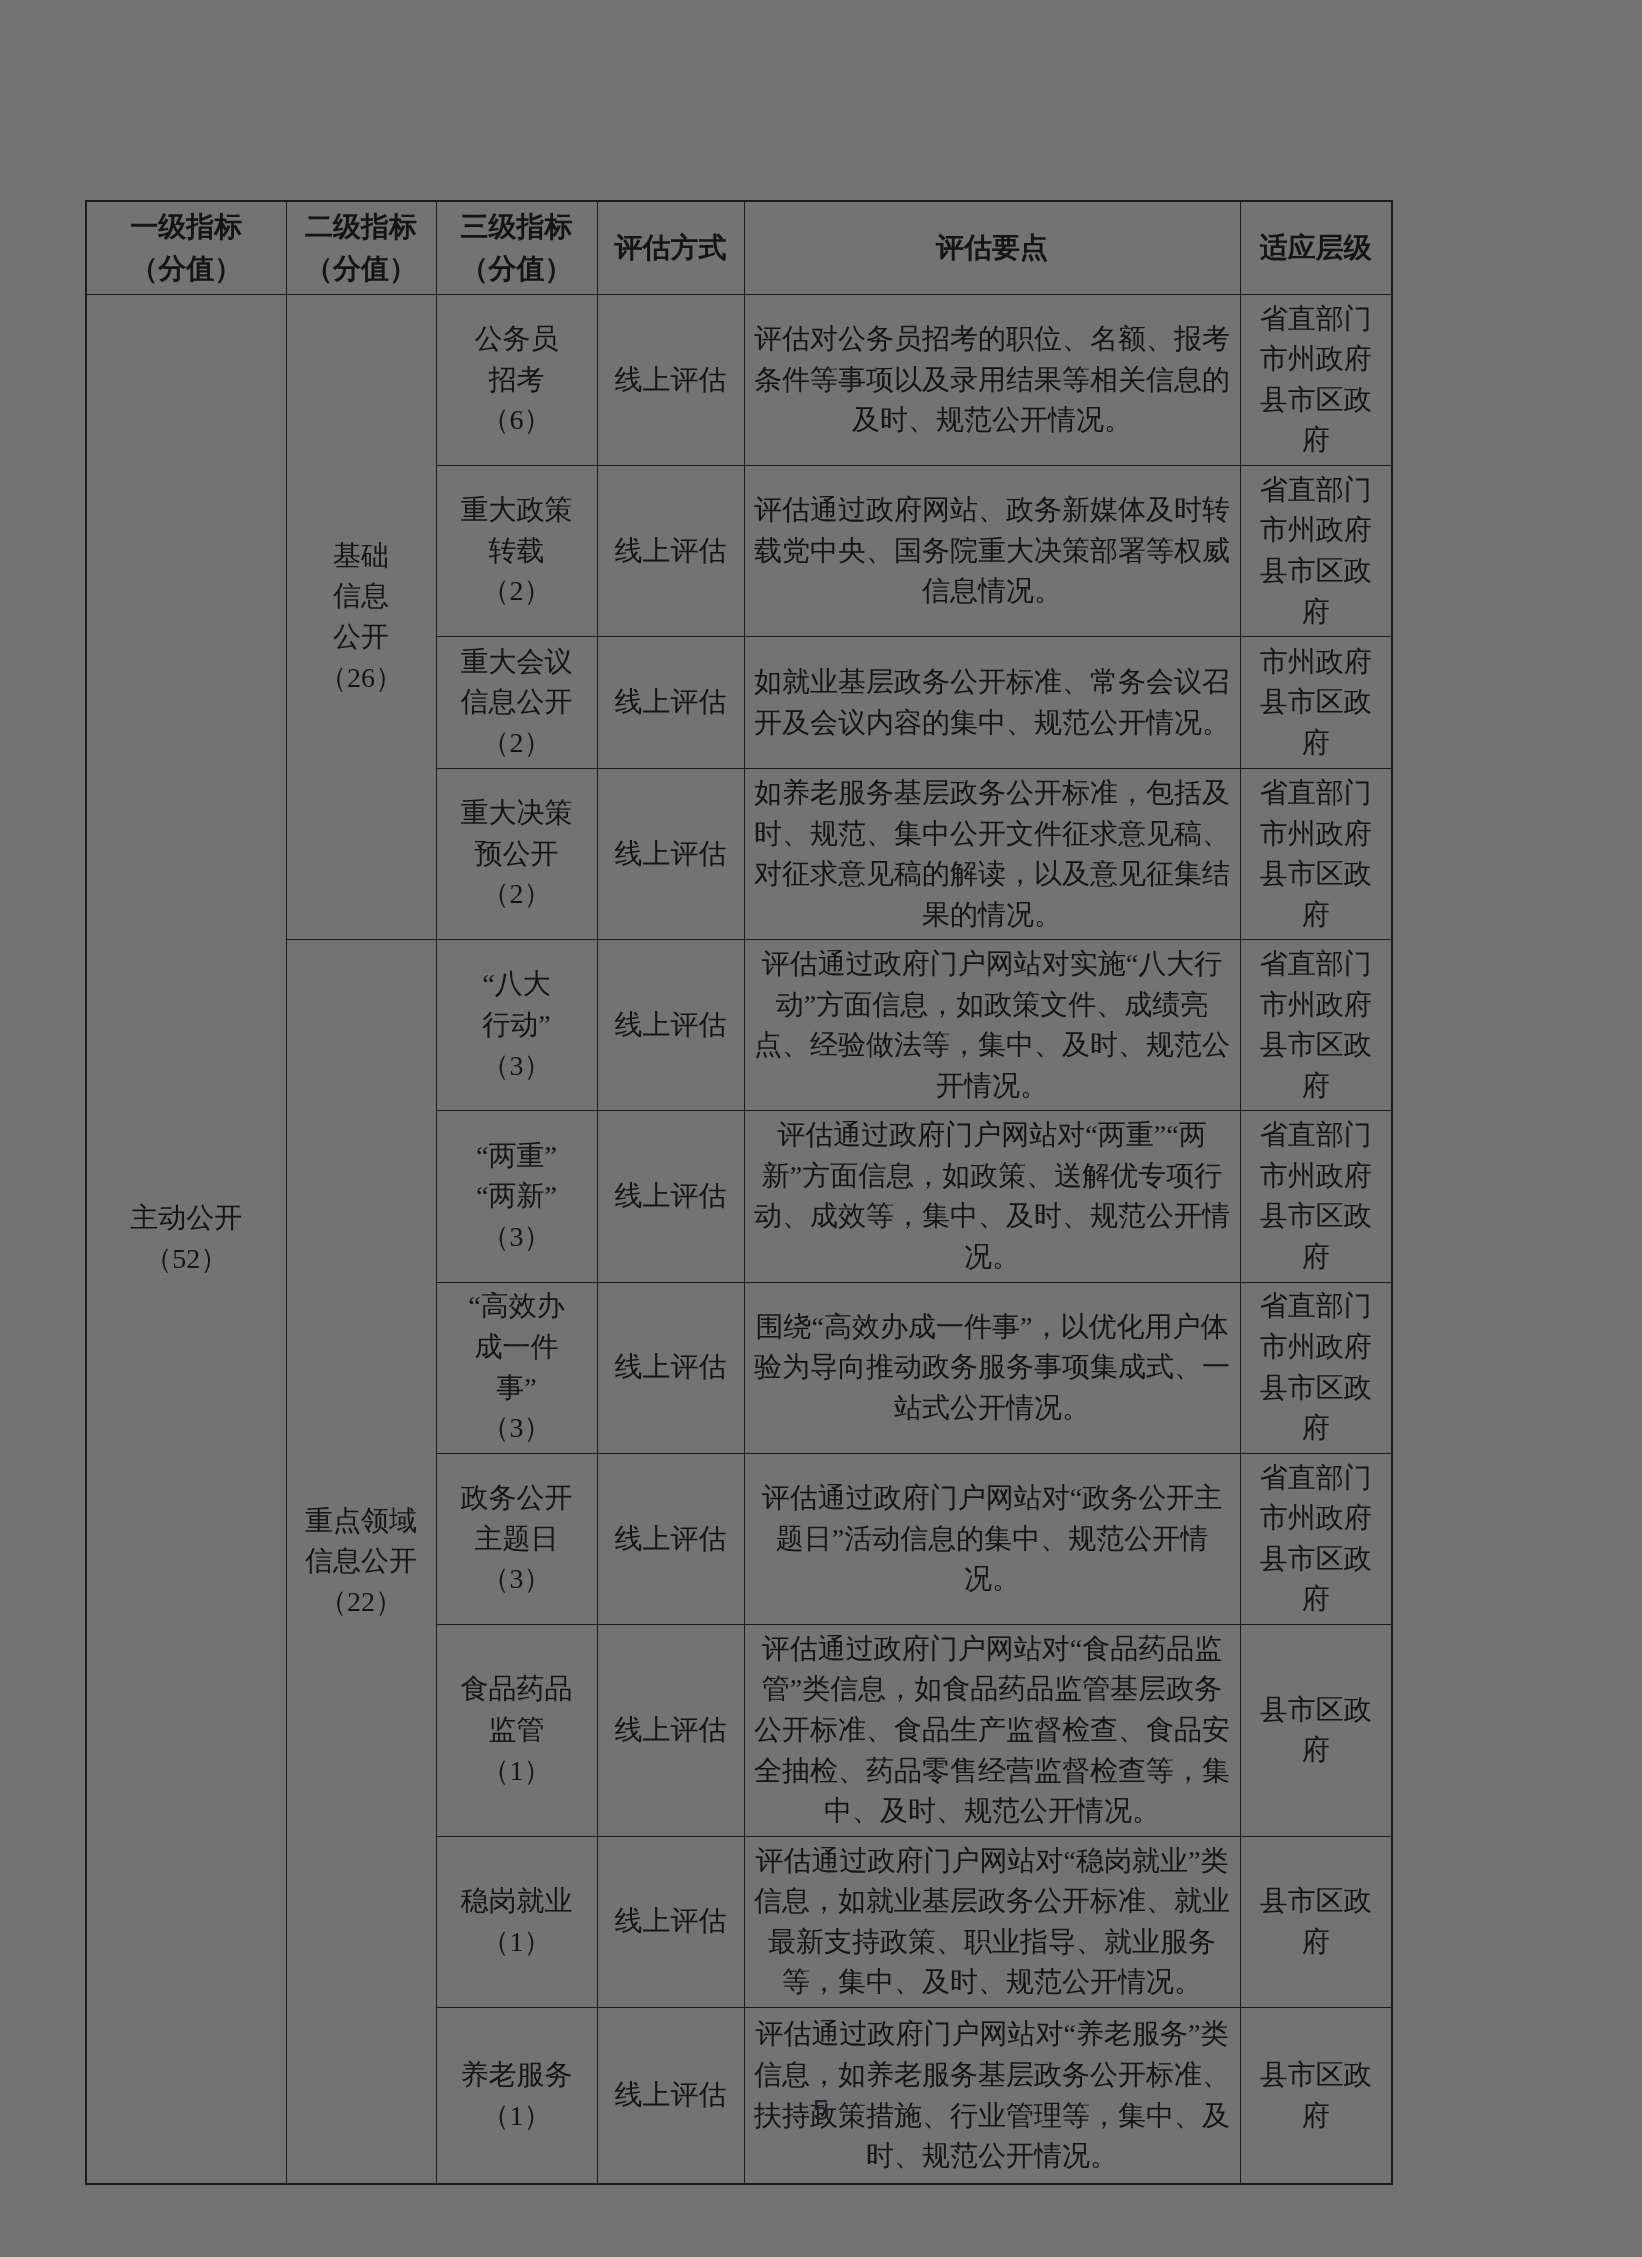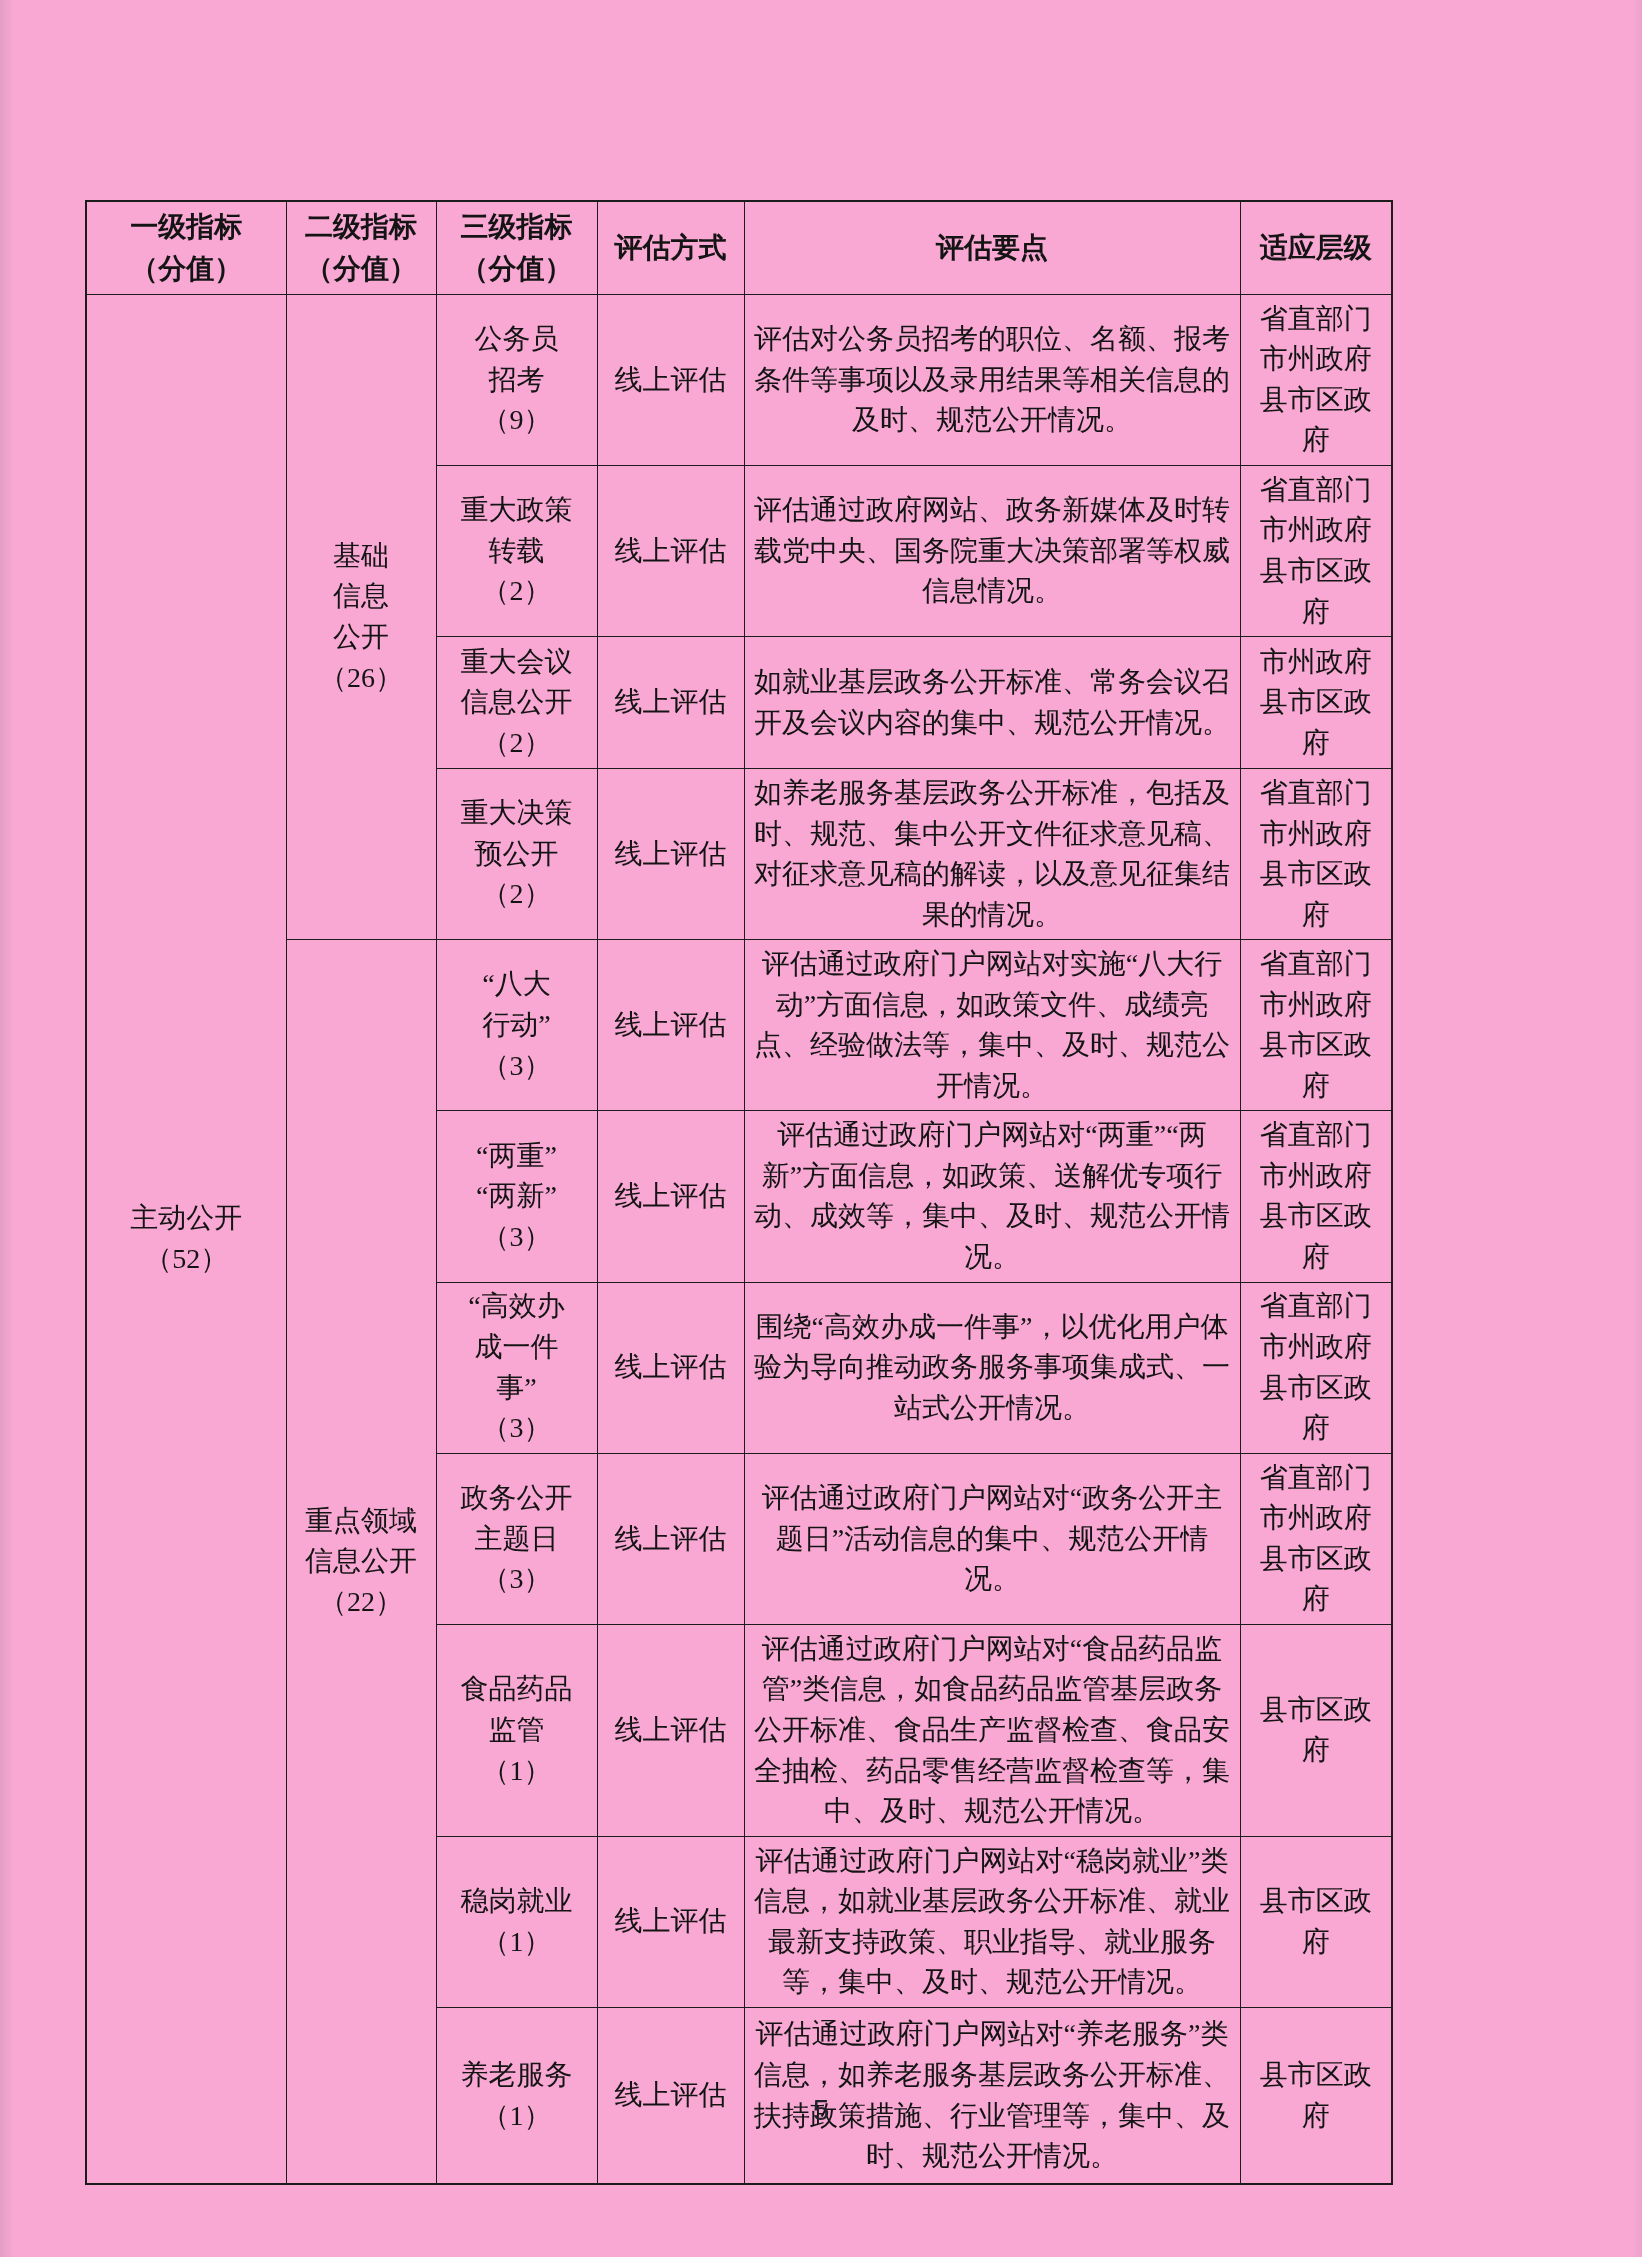--- a/index.html
+++ b/index.html
@@ -1,20 +1,20 @@
 <!DOCTYPE html>
 <html><head>
 <meta charset="utf-8">
 <style>
   html,body{margin:0;padding:0;background:#e9e9e7;}
   .page{
     position:relative;
     width:1642px;height:2257px;
     margin:0 auto;
-    background:#f9a8d4;
+    background:#737373;
     font-family:"Liberation Serif", serif;
     color:#141414;
     overflow:hidden;
   }
   
   .scan-edge-left{
     position:absolute;left:0;top:0;width:13.5px;height:100%;
     background:linear-gradient(to right, rgba(120,120,120,.18), rgba(120,120,120,0));
   }
   .scan-edge-right{
@@ -108,21 +108,21 @@
     <tbody>
       <tr class="r1">
         <td rowspan="11">主动公开
 （52）</td>
         <td rowspan="4">基础
 信息
 公开
 （26）</td>
         <td>公务员
 招考
-（9）</td>
+（6）</td>
         <td>线上评估</td>
         <td class="points">评估对公务员招考的职位、名额、报考条件等事项以及录用结果等相关信息的及时、规范公开情况。</td>
         <td>省直部门
 市州政府
 县市区政府</td>
       </tr>
       <tr class="r2">
         <td>重大政策
 转载
 （2）</td>

